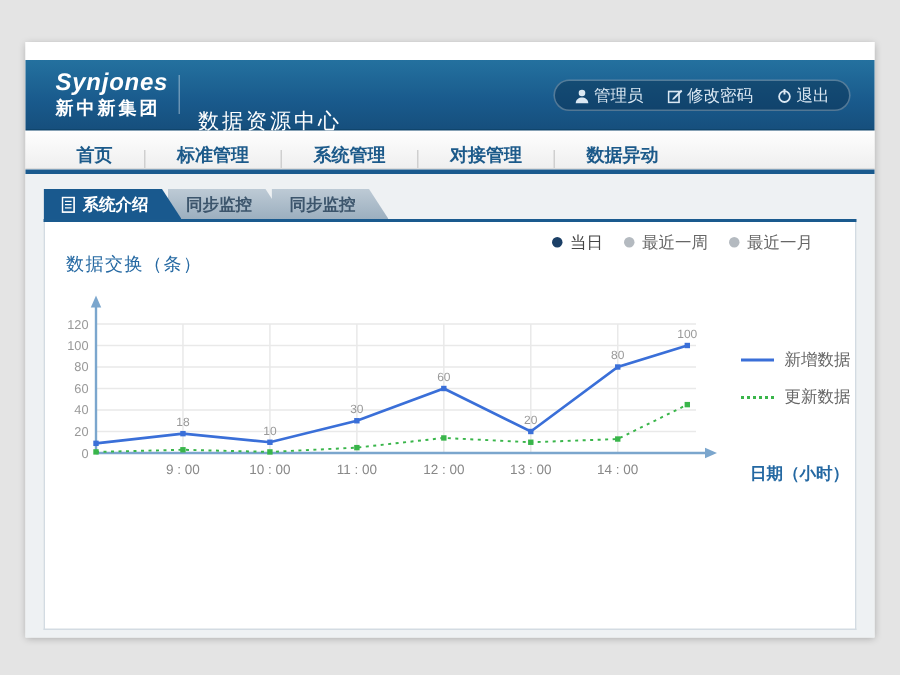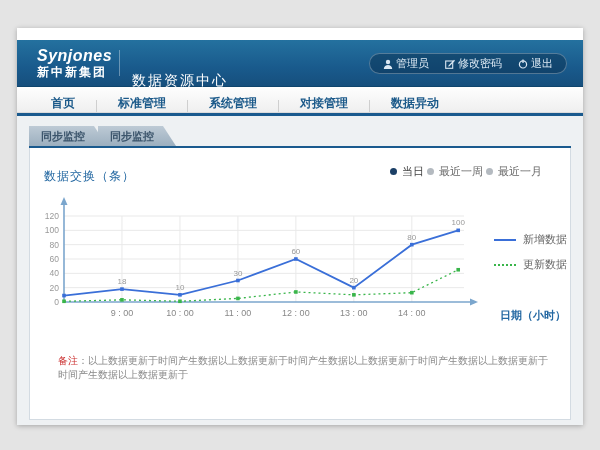--- a/index.html
+++ b/index.html
@@ -40,21 +40,21 @@
     clip-path:polygon(0 0, calc(100% - 13px) 0, 100% 100%, 0 100%); }
   .tab.active { background:#19598e; color:#ffffff; z-index:3; }
   .tab.inactive { background:linear-gradient(#bdcad5,#9cafbf); color:#3c556c; }
   .tab + .tab { margin-left:-9px; }
   .tab:nth-child(2){ z-index:2; } .tab:nth-child(3){ z-index:1; }
   .tabs-underline { height:2px; background:#1a5a8e; }
   .panel-body { position:relative; height:272px; background:#ffffff;
     border:1px solid #d3dbe2; border-top:none; }
 
   
-  .radio-legend { position:absolute; top:16px; right:28px; display:flex; gap:3px;justify-content:space-between; }
+  .radio-legend { position:absolute; top:6px; right:28px; display:flex; gap:14px;justify-content:space-between; }
   .radio-item { display:flex; align-items:center; gap:5px; font-size:11px; color:#666; cursor:pointer; }
   .radio-item .dot { width:7px; height:7px; border-radius:50%; background:#b4bac0; }
   .radio-item.selected .dot { background:#1b3f66; }
   .radio-item.selected { color:#444; }
   .ylabel { position:absolute; top:20px; left:14px; font-size:12px; color:#2468a2; letter-spacing:1px; }
   svg.chart { position:absolute; top:42px; left:14px; }
   .chart-legend { position:absolute; top:84px; left:464px; }
   .legend-item { display:flex; align-items:center; gap:7px; font-size:11px; color:#666; margin-bottom:10px; }
   .sample { display:inline-block; width:22px; height:0; }
   .sample.solid  { border-top:2px solid #3a6fd8; }
@@ -111,20 +111,29 @@
       <span class="nav-item">系统管理</span>
       <span class="nav-sep"></span>
       <span class="nav-item">对接管理</span>
       <span class="nav-sep"></span>
       <span class="nav-item">数据异动</span>
     </div>
     <div class="nav-underline"></div>
 
     <div class="content">
       <div class="tabs">
+        <div class="tab active">
+          <svg width="9" height="11" viewBox="0 0 9 11">
+              <rect x="0.6" y="0.6" width="7.8" height="9.8" fill="none" stroke="#fff" stroke-width="1.1"></rect>
+              <line x1="2.3" y1="3.2" x2="6.7" y2="3.2" stroke="#fff" stroke-width="0.9"></line>
+              <line x1="2.3" y1="5.4" x2="6.7" y2="5.4" stroke="#fff" stroke-width="0.9"></line>
+              <line x1="2.3" y1="7.6" x2="6.7" y2="7.6" stroke="#fff" stroke-width="0.9"></line>
+            </svg>
+          <span>系统介绍</span>
+        </div>
         <div class="tab inactive">
           <span>同步监控</span>
         </div>
         <div class="tab inactive">
           <span>同步监控</span>
         </div>
       </div>
       <div class="tabs-underline"></div>
 
       <div class="panel-body">
@@ -218,19 +227,16 @@
             <span>新增数据</span>
           </div>
           <div class="legend-item">
             <i class="sample dotted"></i>
             <span>更新数据</span>
           </div>
         </div>
 
         <div class="xlabel">日期（小时）</div>
 
-        <div class="footnote">
-          <span class="fn-label">备注</span><span class="fn-text">：以上数据更新于时间产生数据以上数据更新于时间产生数据以上数据更新于时间产生数据以上数据更新于时间产生数据以上数据更新于</span>
-        </div>
       </div>
     </div>
   </div>
 </div>
 
 </body></html>

